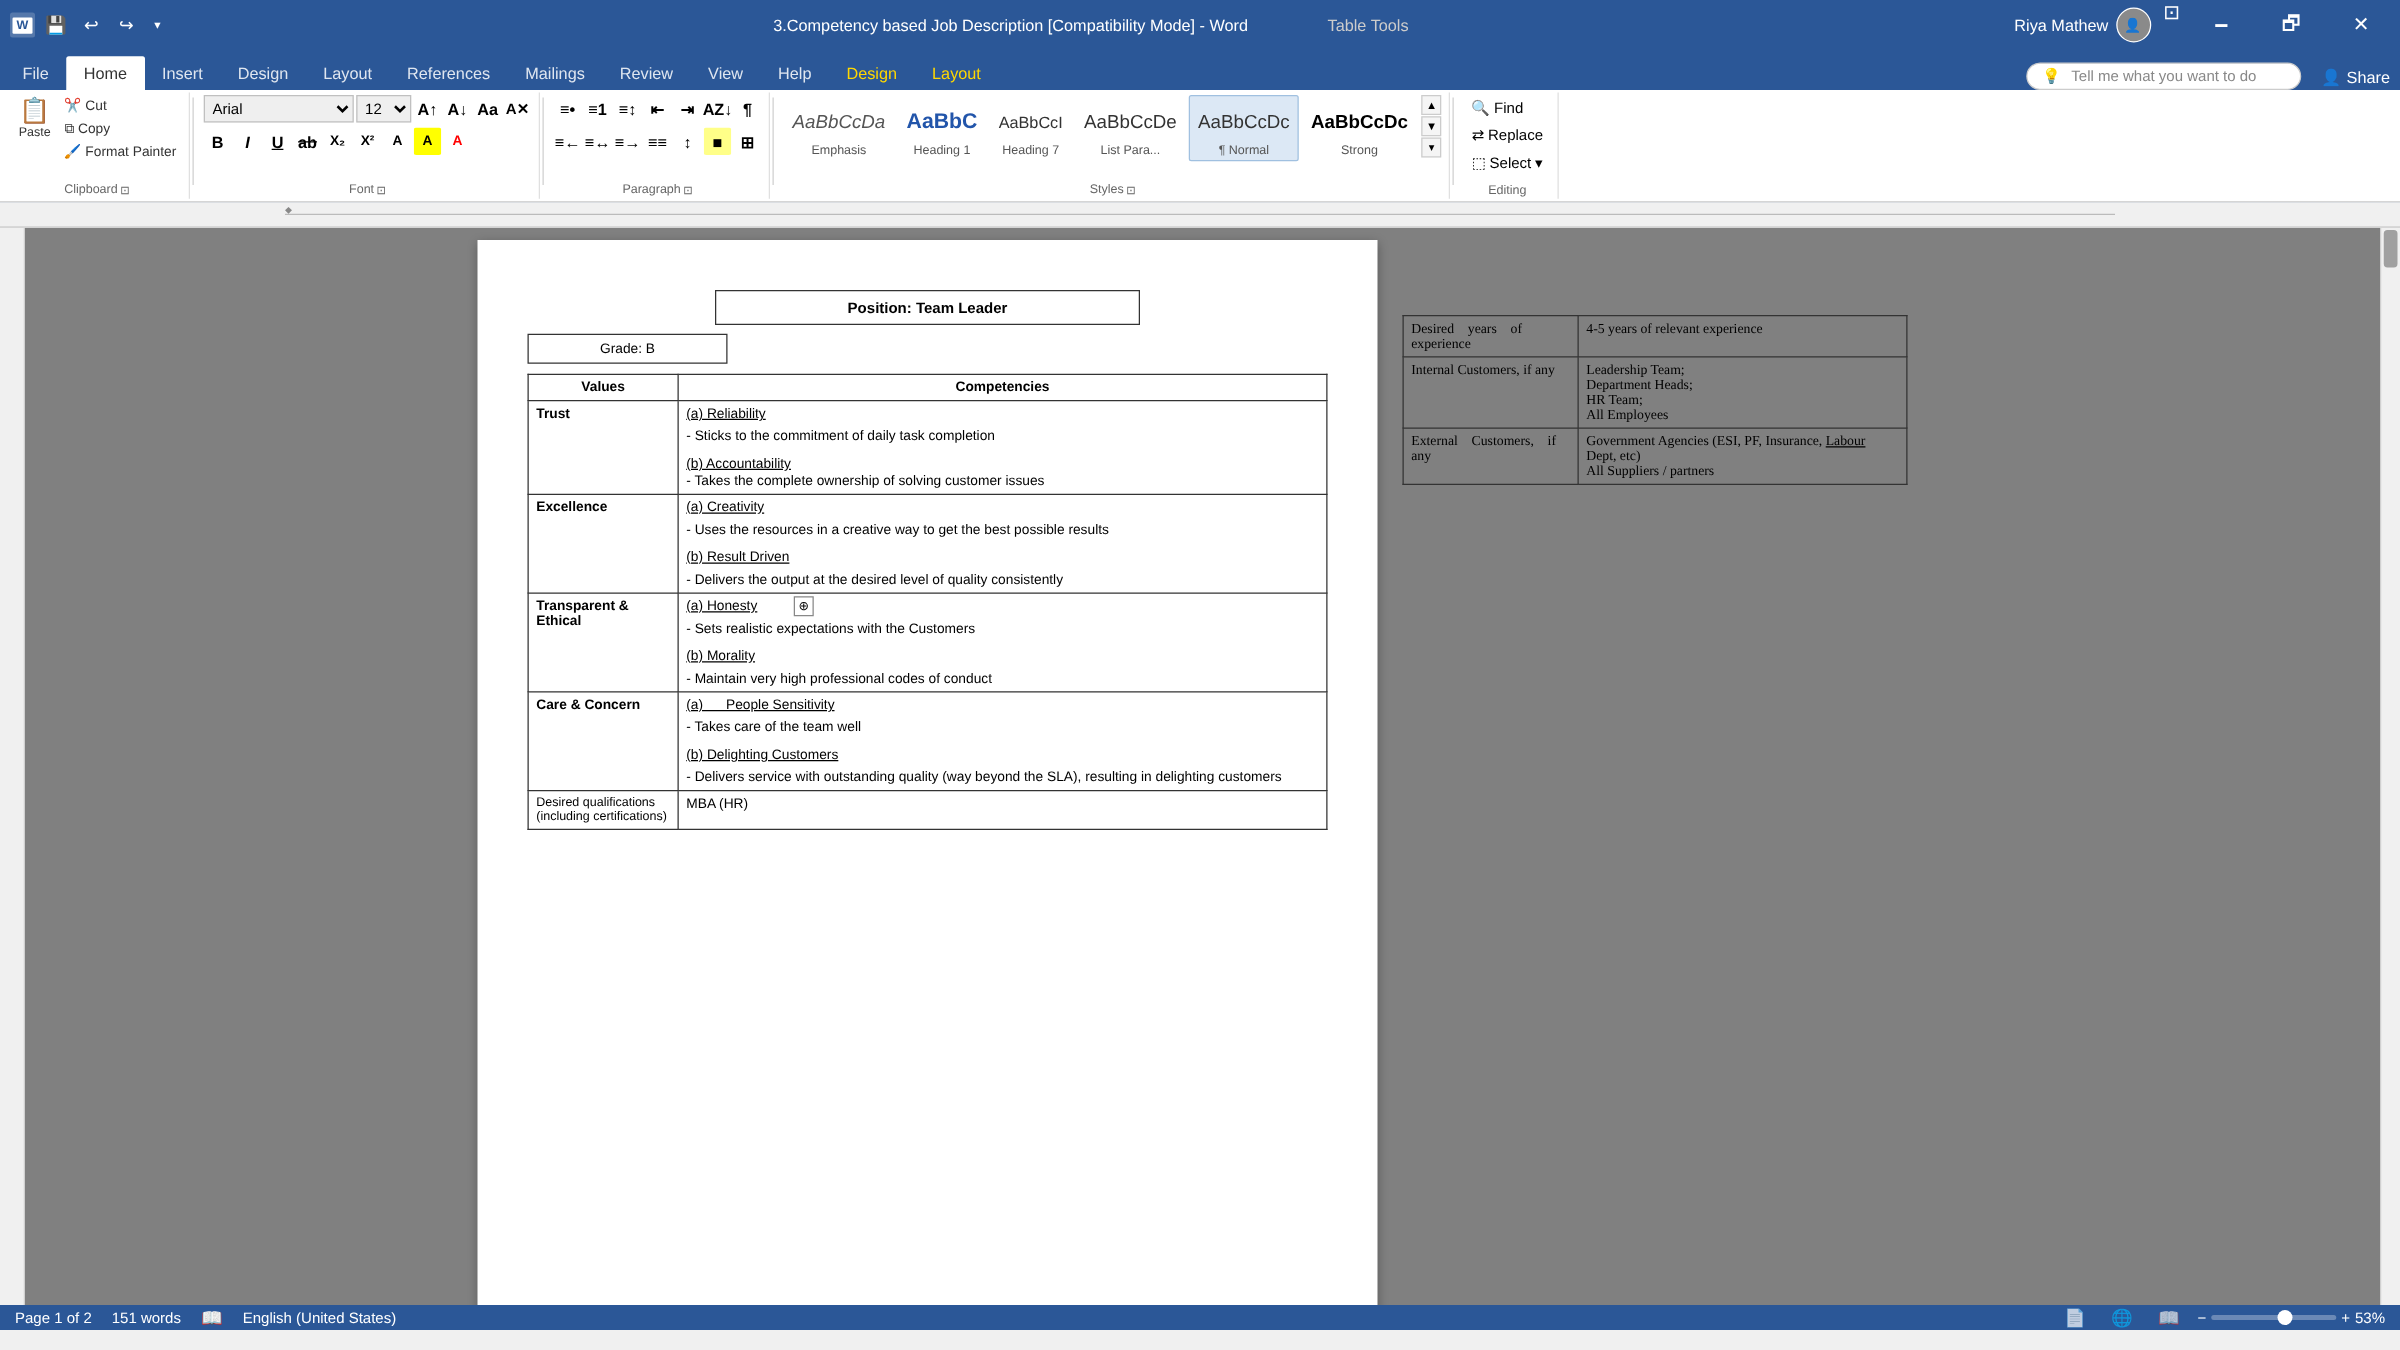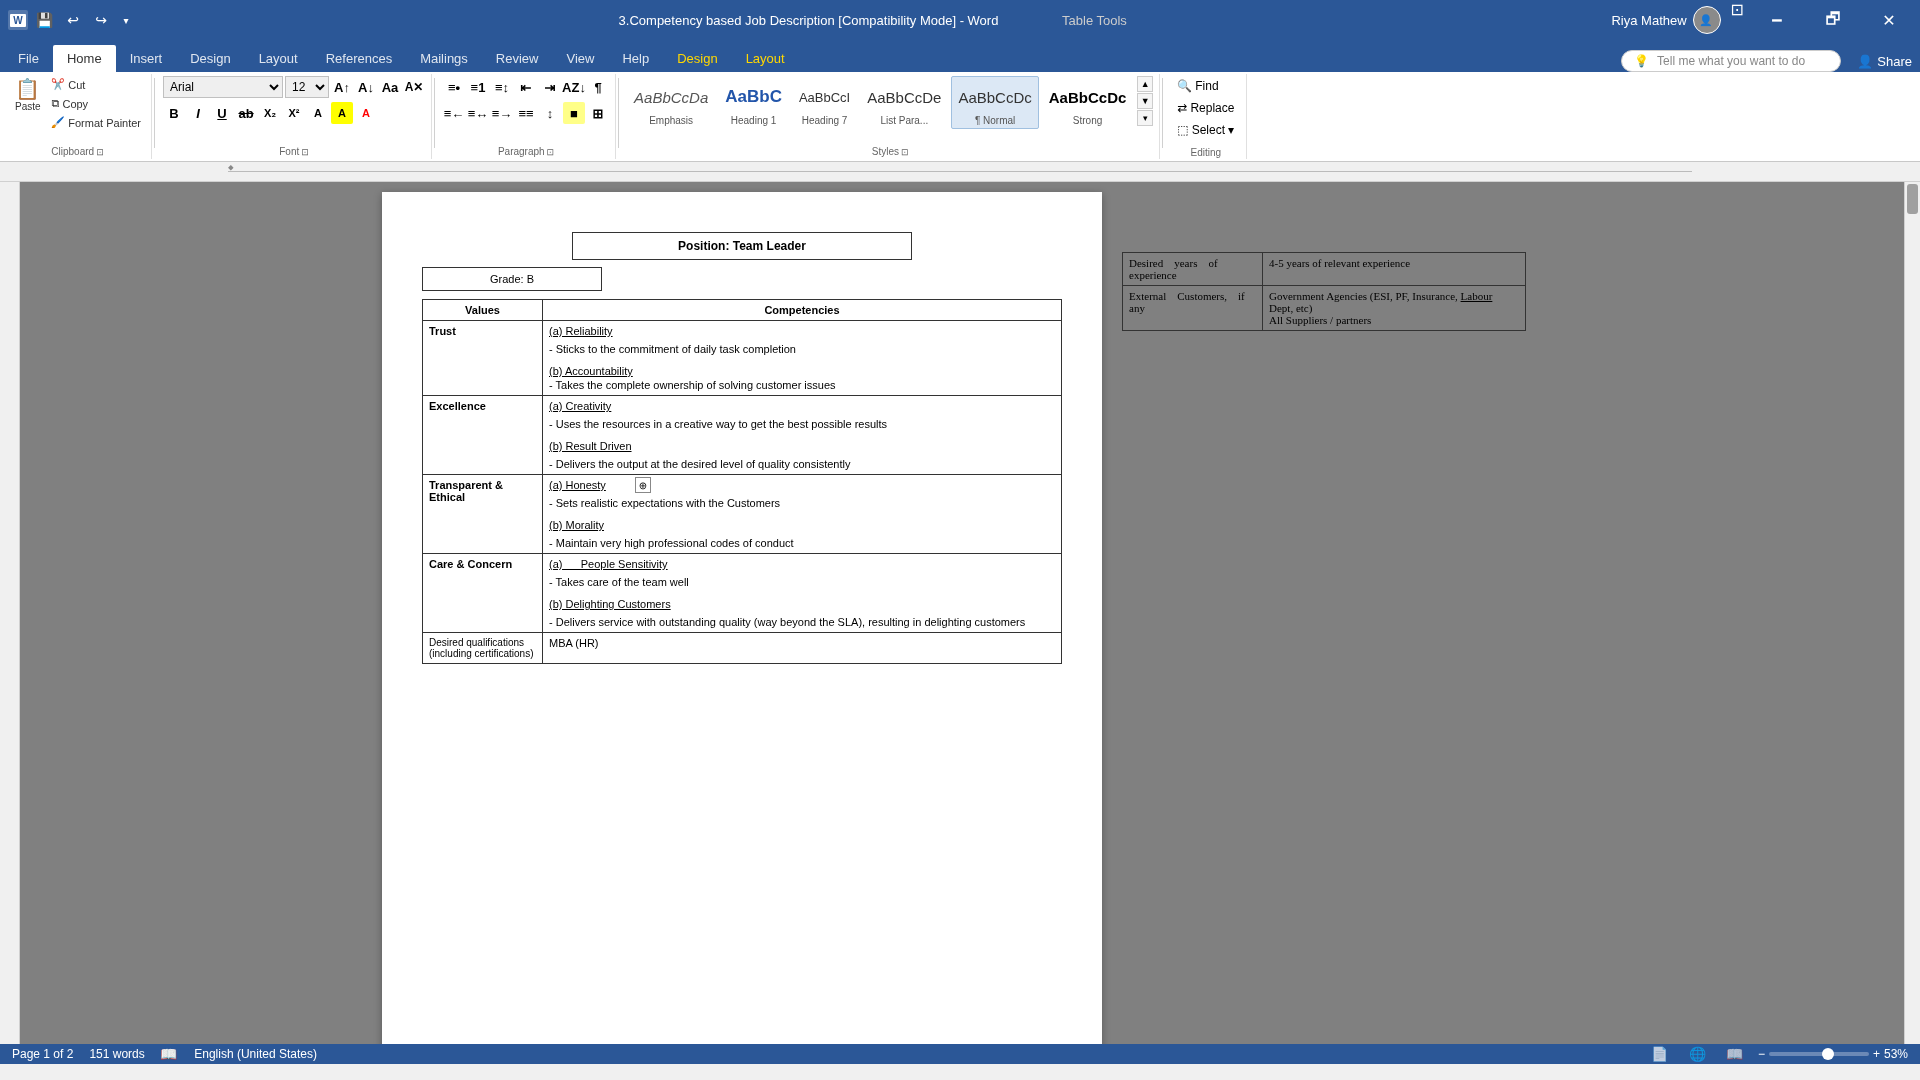--- a/index.html
+++ b/index.html
@@ -66,21 +66,21 @@
     .left-ruler { width: 20px; background: #f0f0f0; border-right: 1px solid #d0d0d0; }
     .doc-scroll { flex: 1; overflow: hidden; padding: 10px 0; display: flex; justify-content: center; gap: 20px; }
 
     
     .page { width: 720px; background: white; box-shadow: 0 2px 8px rgba(0,0,0,0.3); padding: 40px 40px 30px 40px; font-size: 11px; font-family: Arial, sans-serif; position: relative; min-height: 860px; }
     .page-table { width: 100%; border-collapse: collapse; }
     .page-table td, .page-table th { border: 1px solid #333; padding: 4px 6px; vertical-align: top; font-size: 11px; }
     .page-title { text-align: center; font-size: 12px; font-weight: bold; border: 1px solid #333; padding: 6px; margin-bottom: 10px; }
     .grade-dept-row { display: flex; gap: 10px; margin-bottom: 8px; }
     .grade-box, .dept-box { border: 1px solid #333; padding: 5px 10px; font-size: 11px; }
-    .grade-box { width: 180px; text-align: center; }
+    .grade-box { width: 160px; text-align: center; }
     .dept-box { flex: 1; }
 
     
     .right-table-container { width: 420px; padding-top: 60px; }
     .cust-table { border-collapse: collapse; font-size: 11px; font-family: Liberation Serif, serif; width: 404px; }
     .cust-table td { border: 1px solid #333; padding: 4px 6px; vertical-align: top; }
 
     
     .status-bar { height: 20px; background: #2b5797; display: flex; align-items: center; justify-content: space-between; padding: 0 12px; color: white; font-size: 12px; }
     .status-bar-left { display: flex; gap: 16px; align-items: center; }
@@ -393,20 +393,29 @@
     </div>
 
     <div class="right-table-container">
       <table class="cust-table">
         <tbody>
           <tr>
             <td style="width:140px;">Desired &nbsp;&nbsp; years &nbsp;&nbsp; of experience</td>
             <td>4-5 years of relevant experience</td>
           </tr>
           <tr>
+            <td>Internal Customers, if any</td>
+            <td>
+              Leadership Team;<br>
+              Department Heads;<br>
+              HR Team;<br>
+              All Employees
+            </td>
+          </tr>
+          <tr>
             <td>External &nbsp;&nbsp; Customers, &nbsp;&nbsp; if any</td>
             <td>
               Government Agencies (ESI, PF, Insurance, <span class="underline-text">Labour</span> Dept, etc)<br>
               All Suppliers / partners
             </td>
           </tr>
         </tbody>
       </table>
     </div>
 

